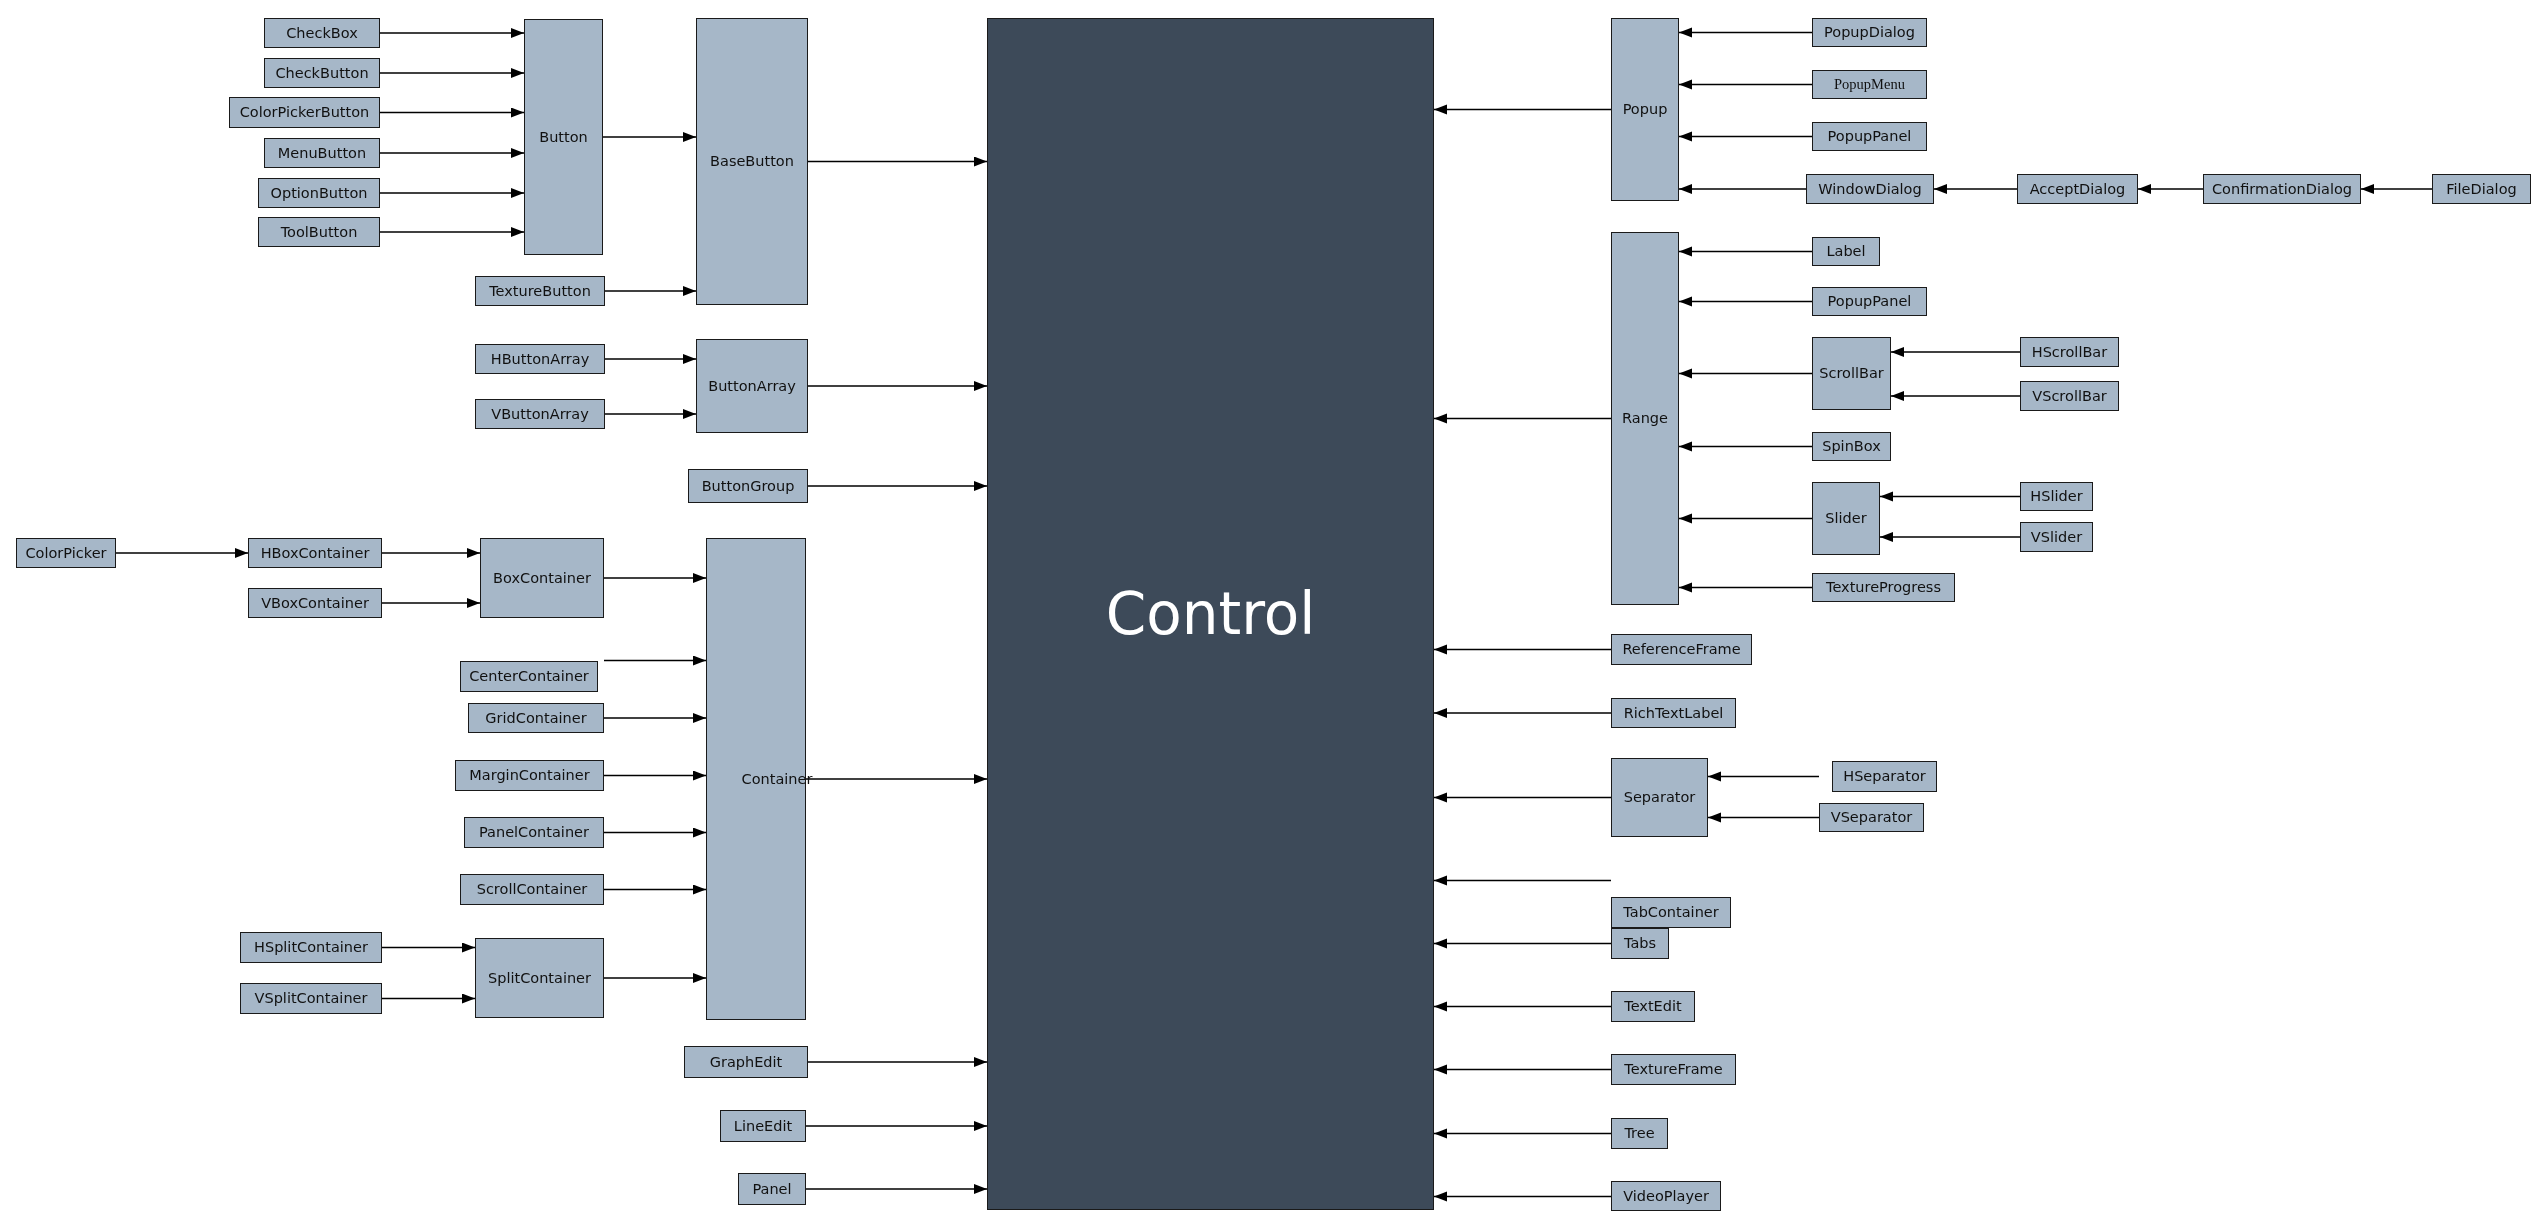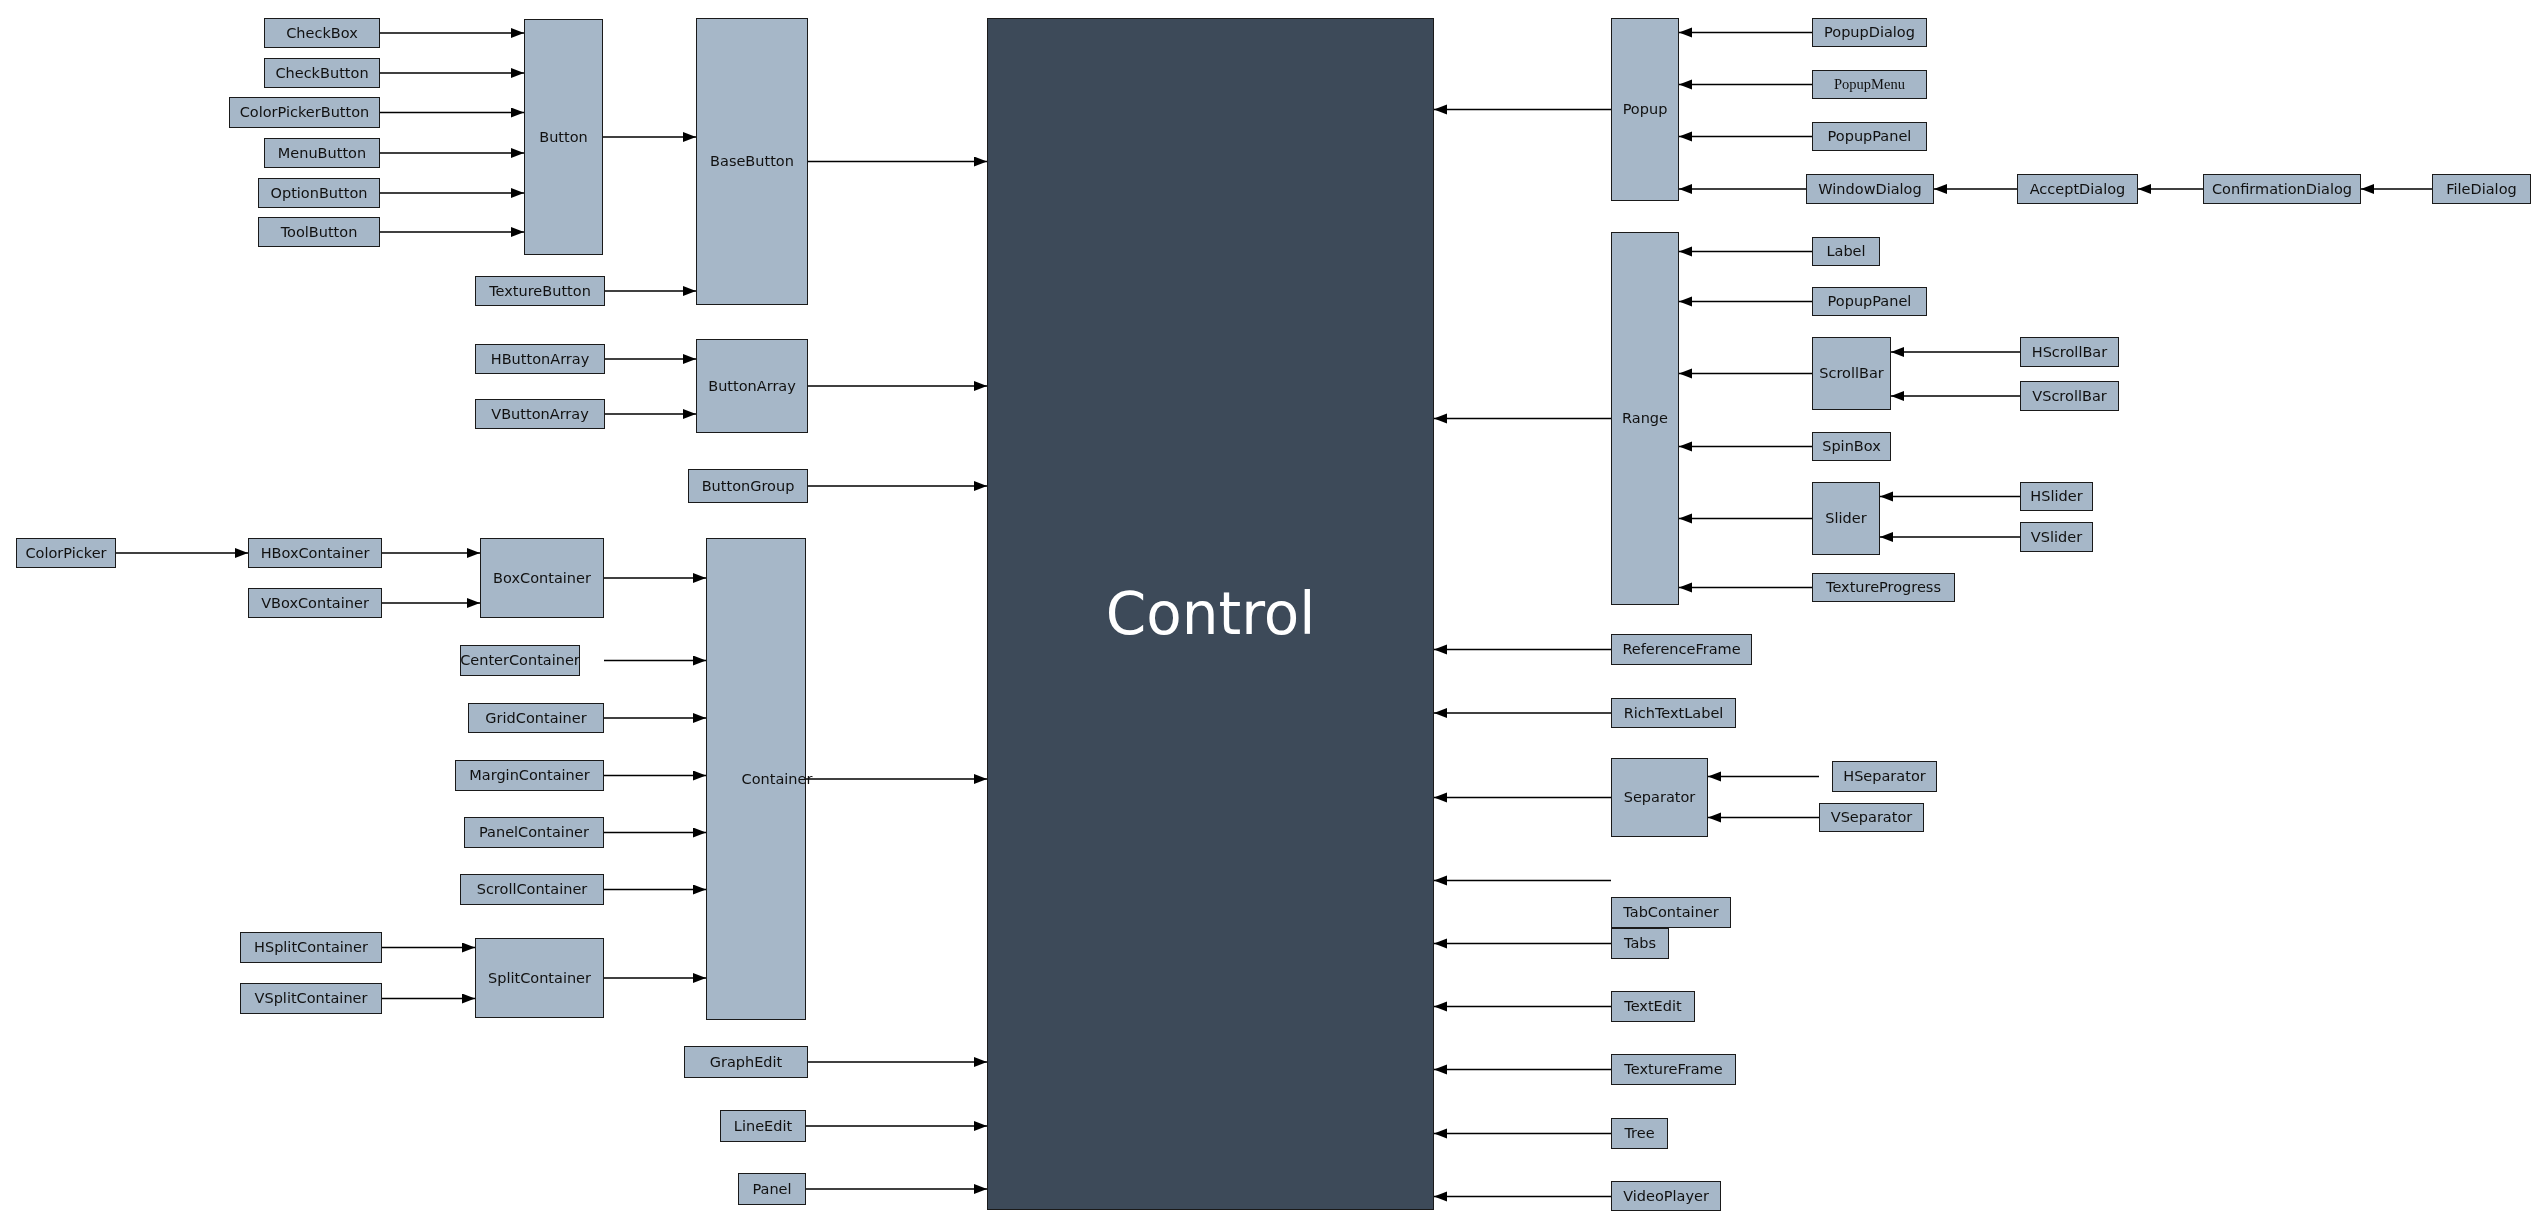--- a/index.html
+++ b/index.html
@@ -127,21 +127,21 @@
     <div class="node" style="left: 696px; top: 18px; width: 112px; height: 287px;">BaseButton</div>
     <div class="node" style="left: 475px; top: 276px; width: 130px; height: 30px;">TextureButton</div>
     <div class="node" style="left: 475px; top: 344px; width: 130px; height: 30px;">HButtonArray</div>
     <div class="node" style="left: 475px; top: 399px; width: 130px; height: 30px;">VButtonArray</div>
     <div class="node" style="left: 696px; top: 339px; width: 112px; height: 94px;">ButtonArray</div>
     <div class="node" style="left: 688px; top: 469px; width: 120px; height: 34px;">ButtonGroup</div>
     <div class="node" style="left: 16px; top: 538px; width: 100px; height: 30px;">ColorPicker</div>
     <div class="node" style="left: 248px; top: 538px; width: 134px; height: 30px;">HBoxContainer</div>
     <div class="node" style="left: 248px; top: 588px; width: 134px; height: 30px;">VBoxContainer</div>
     <div class="node" style="left: 480px; top: 538px; width: 124px; height: 80px;">BoxContainer</div>
-    <div class="node" style="left: 460px; top: 645px; width: 120px; height: 31px;">CenterContainer</div>
+    <div class="node" style="left: 460px; top: 661px; width: 138px; height: 31px;">CenterContainer</div>
     <div class="node" style="left: 468px; top: 703px; width: 136px; height: 30px;">GridContainer</div>
     <div class="node" style="left: 455px; top: 760px; width: 149px; height: 31px;">MarginContainer</div>
     <div class="node" style="left: 464px; top: 817px; width: 140px; height: 31px;">PanelContainer</div>
     <div class="node" style="left: 460px; top: 874px; width: 144px; height: 31px;">ScrollContainer</div>
     <div class="node" style="left: 240px; top: 932px; width: 142px; height: 31px;">HSplitContainer</div>
     <div class="node" style="left: 240px; top: 983px; width: 142px; height: 31px;">VSplitContainer</div>
     <div class="node" style="left: 475px; top: 938px; width: 129px; height: 80px;">SplitContainer</div>
     <div class="node" style="left: 706px; top: 538px; width: 100px; height: 482px; padding-left: 42px;">Container</div>
     <div class="node" style="left: 684px; top: 1046px; width: 124px; height: 32px;">GraphEdit</div>
     <div class="node" style="left: 720px; top: 1110px; width: 86px; height: 32px;">LineEdit</div>

